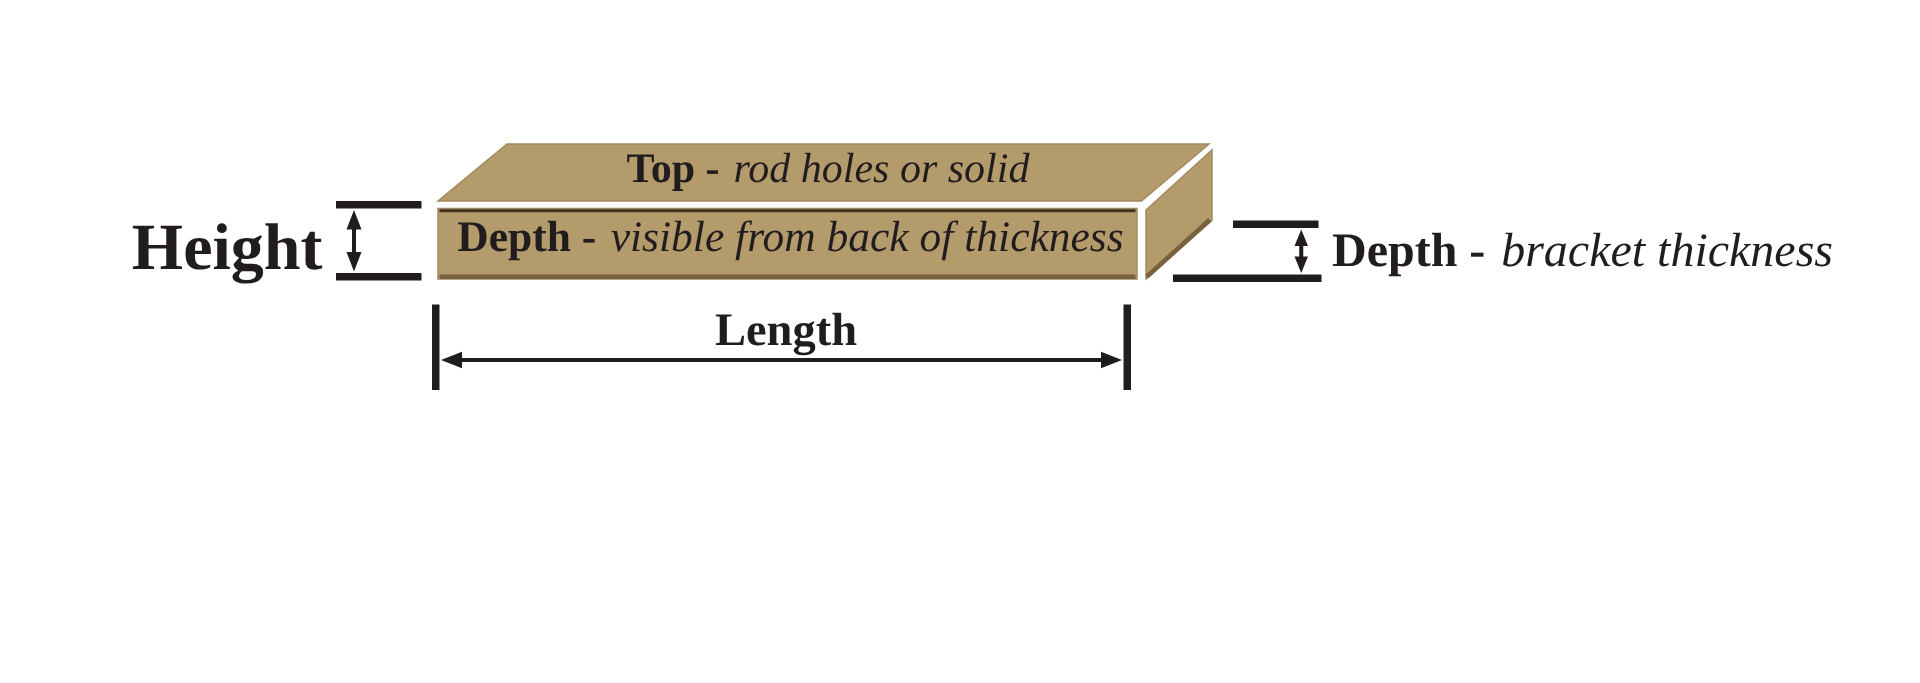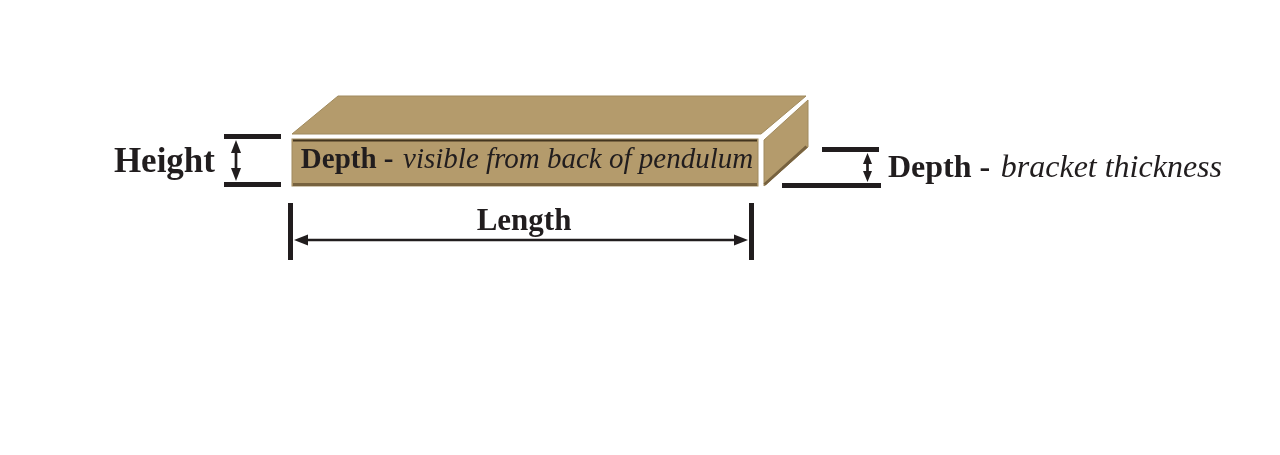--- a/index.html
+++ b/index.html
@@ -27,21 +27,21 @@
     position: absolute;
     white-space: nowrap;
     line-height: 1;
     color: #211d1e;
   }
   .lbl-bold { font-weight: bold; font-style: normal; }
   .lbl-bold.gap { margin-right: 0.33em; }
   .lbl-italic { font-style: italic; font-weight: normal; }
   .centerx { transform: translateX(-50%); }
 
-  #height-label  { font-size: 35px; right: 1065px; top: 143px; }
+  #height-label  { font-size: 44px; right: 1065px; top: 143px; }
   #depth-label   { font-size: 32px; left: 888px;  top: 150px; }
   #length-label  { font-size: 31px; left: 524px;  top: 204px; font-weight: bold; }
   #top-face-label   { font-size: 28px; left: 552px; top: 99px; }
   #front-face-label { font-size: 29px; left: 527px; top: 144px; }
   #caption { font-size: 38px; left: 618px; top: 356px; font-weight: bold; }
 
   .tick  { stroke: #211d1e; stroke-width: 5; }
   .shaft { stroke: #211d1e; stroke-width: 2.7; }
   .head  { fill: #211d1e; stroke: none; }
   .edge-dark   { stroke: #77623f; stroke-width: 3; }
@@ -94,19 +94,22 @@
   </div>
 
   <div class="label" id="depth-label">
     <span class="lbl-bold gap">Depth -</span><span class="lbl-italic">bracket thickness</span>
   </div>
 
   <div class="label centerx" id="length-label">
     <span>Length</span>
   </div>
 
+  <div class="label centerx" id="top-face-label">
+    <span class="lbl-bold gap">Top -</span><span class="lbl-italic">rod holes or solid</span>
+  </div>
 
   <div class="label centerx" id="front-face-label">
-    <span class="lbl-bold gap">Depth -</span><span class="lbl-italic">visible from back of pendulum</span>
+    <span class="lbl-bold gap">Depth -</span><span class="lbl-italic">visible from back of thickness</span>
   </div>
 
 
 </div>
 
 </body></html>

